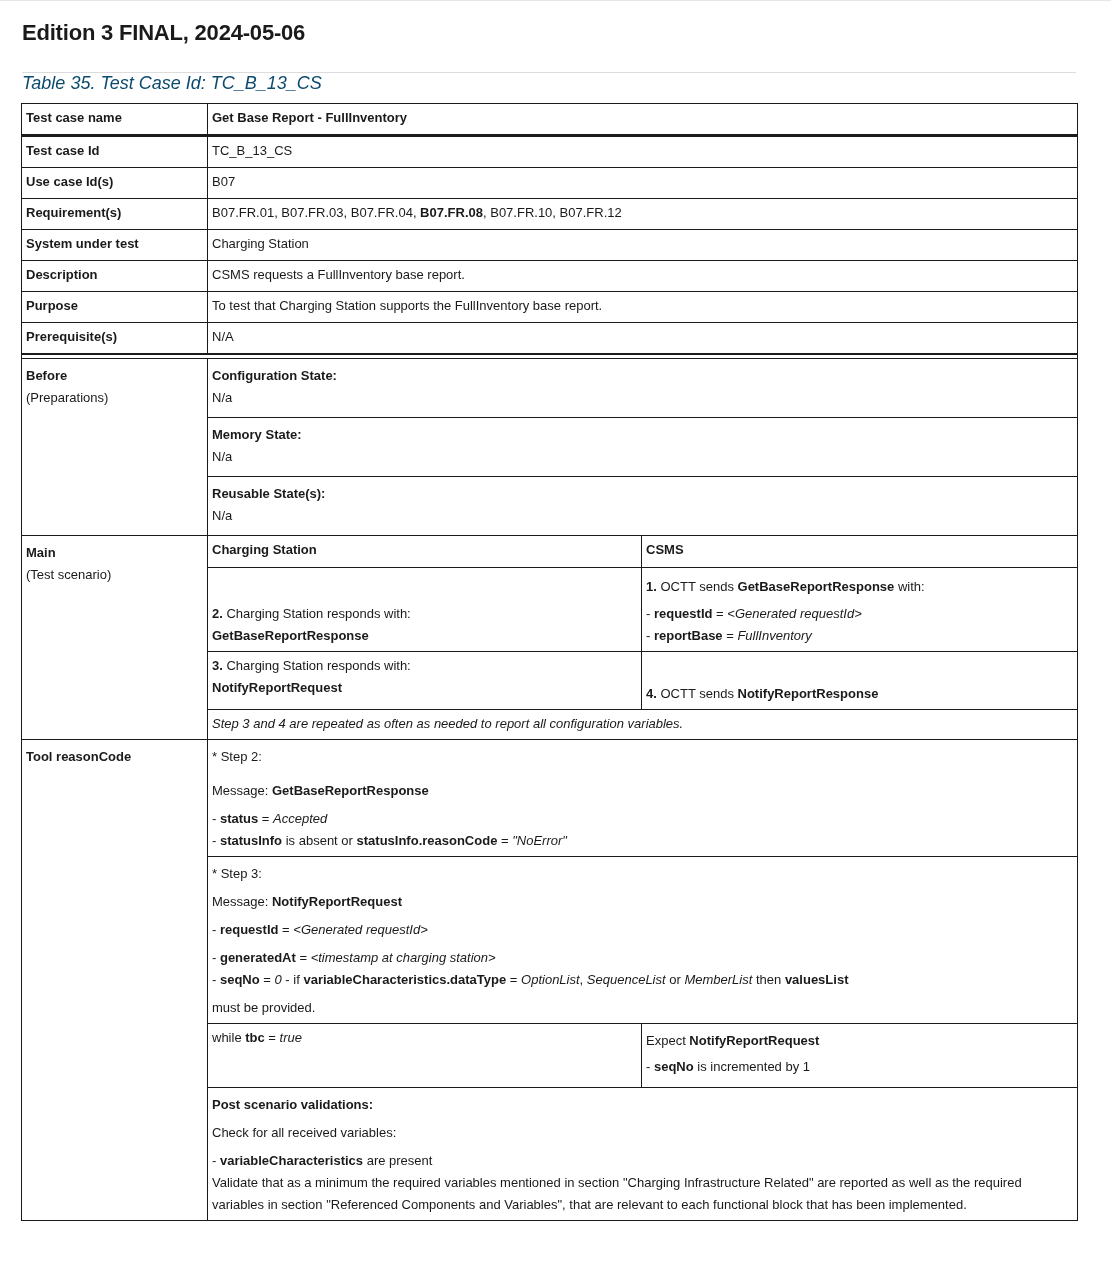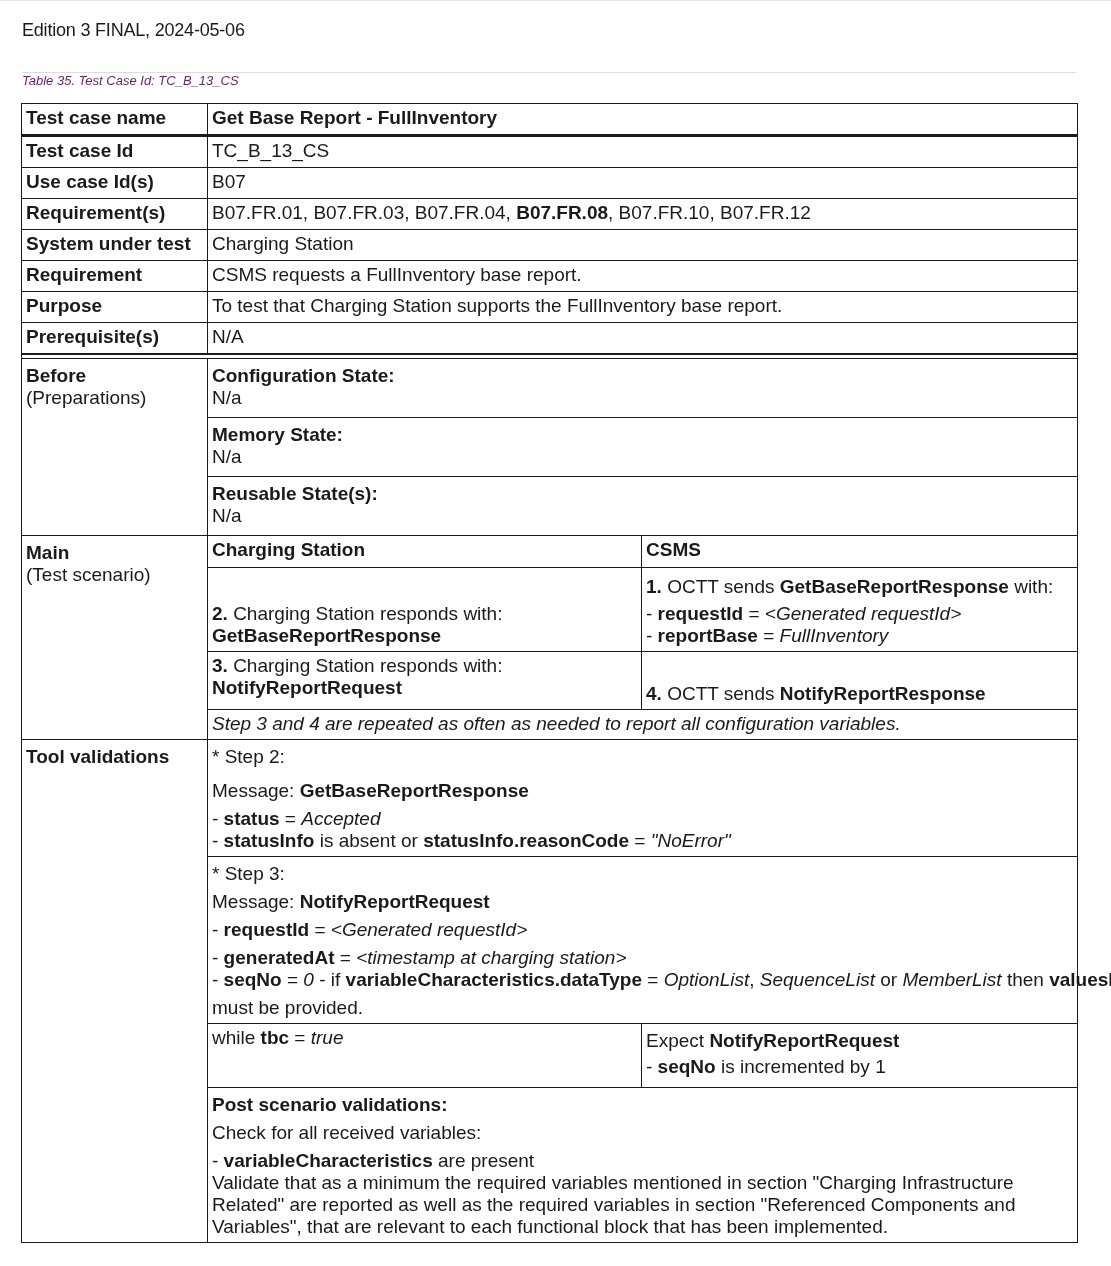--- a/index.html
+++ b/index.html
@@ -3,31 +3,31 @@
 <meta charset="utf-8">
 <style>
   html, body { margin: 0; padding: 0; background: #ffffff; }
   body {
     width: 1111px; height: 1266px; position: relative; overflow: hidden;
     font-family: "Liberation Sans", sans-serif; color: #1a1a1a;
   }
   .topline { position: absolute; left: 0; top: 0; width: 1111px; height: 1px; background: #e6e6e6; }
   .edition {
     position: absolute; left: 22px; top: 20px;
-    font-size: 18px; color: #1a1a1a; letter-spacing: -0.2px;
+    font-size: 22px; color: #1a1a1a; letter-spacing: -0.2px; font-weight: bold;
   }
   .sep { position: absolute; left: 22px; top: 72px; width: 1054px; height: 1px; background: #dcdcdc; }
   .caption {
     position: absolute; left: 22px; top: 73px;
-    font-size: 13px; font-style: italic; color: #701a75;
+    font-size: 18px; font-style: italic; color: #0c4a6e;
   }
   table.tc {
     position: absolute; left: 21px; top: 103px; width: 1056px;
     border-collapse: collapse; table-layout: fixed;
-    font-size: 19px; line-height: 22px;
+    font-size: 13px; line-height: 22px;
   }
   table.tc td {
     border: 1.5px solid #1a1a1a; vertical-align: top;
     padding: 3px 4px 4px 4px;
   }
   col.c1 { width: 186px; }
   col.c2 { width: 434px; }
   col.c3 { width: 436px; }
   .lbl { font-weight: bold; }
   tr.first td { border-bottom: 3px solid #1a1a1a; }
@@ -71,21 +71,21 @@
   </tr>
   <tr class="simple">
     <td class="lbl">Requirement(s)</td>
     <td colspan="2"><span>B07.FR.01, B07.FR.03, B07.FR.04, </span><span class="b">B07.FR.08</span><span>, B07.FR.10, B07.FR.12</span></td>
   </tr>
   <tr class="simple">
     <td class="lbl">System under test</td>
     <td colspan="2">Charging Station</td>
   </tr>
   <tr class="simple">
-    <td class="lbl">Requirement</td>
+    <td class="lbl">Description</td>
     <td colspan="2">CSMS requests a FullInventory base report.</td>
   </tr>
   <tr class="simple">
     <td class="lbl">Purpose</td>
     <td colspan="2">To test that Charging Station supports the FullInventory base report.</td>
   </tr>
   <tr class="simple">
     <td class="lbl">Prerequisite(s)</td>
     <td colspan="2">N/A</td>
   </tr>
@@ -142,21 +142,21 @@
     </td>
     <td style="vertical-align:bottom">
       <span class="line"><span class="b">4.</span><span> OCTT sends </span><span class="b">NotifyReportResponse</span></span>
     </td>
   </tr>
   <tr>
     <td colspan="2" class="i">Step 3 and 4 are repeated as often as needed to report all configuration variables.</td>
   </tr>
 
   <tr>
-    <td rowspan="4" class="lbl rowpad">Tool validations</td>
+    <td rowspan="4" class="lbl rowpad">Tool reasonCode</td>
     <td colspan="2" class="rowpad">
       <span class="line" style="margin-bottom:12px">* Step 2:</span>
       <span class="line" style="margin-bottom:6px"><span>Message: </span><span class="b">GetBaseReportResponse</span></span>
       <span class="line">- <span class="b">status</span><span> = </span><span class="i">Accepted</span></span>
       <span class="line">- <span class="b">statusInfo</span><span> is absent or </span><span class="b">statusInfo.reasonCode</span><span> = </span><span class="i">"NoError"</span></span>
     </td>
   </tr>
   <tr>
     <td colspan="2" class="rowpad">
       <span class="line" style="margin-bottom:6px">* Step 3:</span>

